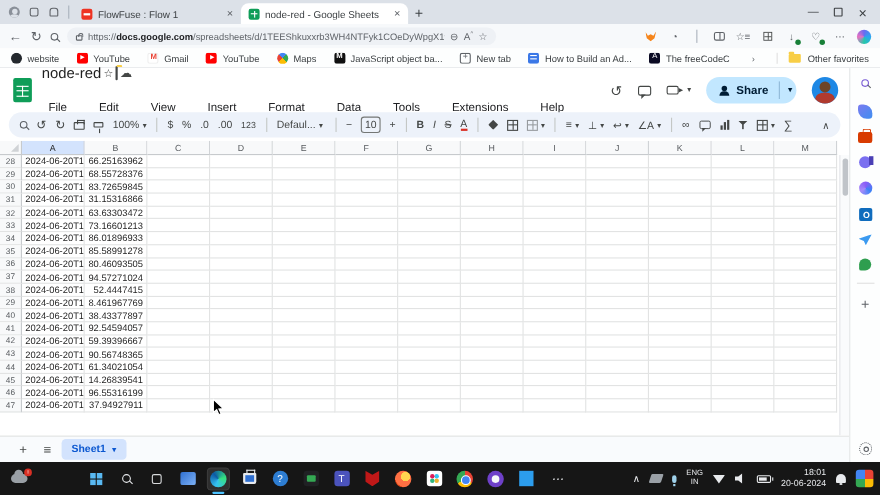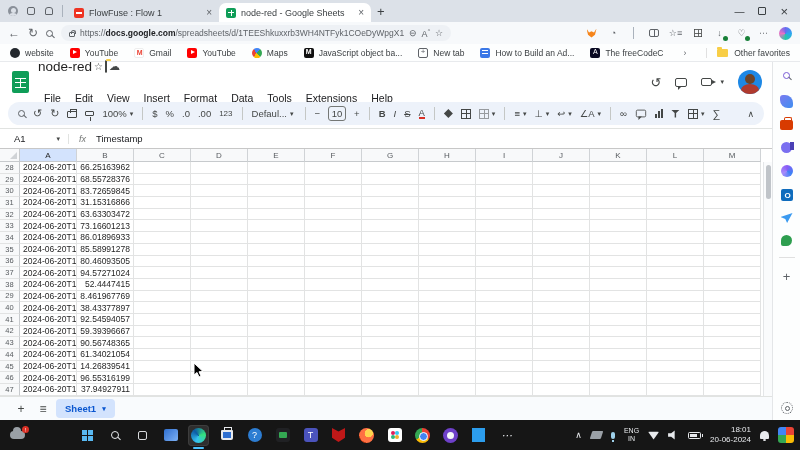--- a/index.html
+++ b/index.html
@@ -84,21 +84,21 @@
     background:
       linear-gradient(#fff,#fff) 0 0/11px 1.2px no-repeat,
       linear-gradient(#fff,#fff) 0 4.4px/11px 1.2px no-repeat,
       linear-gradient(#fff,#fff) 0 8.8px/11px 1.2px no-repeat,
       linear-gradient(#fff,#fff) 4.9px 0/1.2px 10px no-repeat; }
   .title-block { display:flex; flex-direction:column; gap:1px; }
   .title-row { display:flex; align-items:center; gap:2px; }
   .doc-title { font-size:13.5px; color:#1f1f1f; }
   .title-ic { color:#444746; font-size:10px; }
   .cloudic { font-size:11px; color:#444746; }
-  .menu-row { display:flex; gap:2px;margin-top:16px; }
+  .menu-row { display:flex; gap:17px;margin-top:16px; }
   .menu-item { font-size:10.5px; color:#202124; padding:1px 6px; border-radius:4px; }
   .header-right { margin-left:auto; display:flex; align-items:center; gap:14px; }
   .hist-ic { font-size:13px; color:#444746; }
   .bubble { width:12px; height:9px; border:1.3px solid #444746; border-radius:2px; position:relative; }
   .bubble::after { content:""; position:absolute; left:2px; bottom:-4px; border-top:4px solid #444746; border-right:4px solid transparent; }
   .cam { width:11px; height:8px; border:1.3px solid #444746; border-radius:2px; position:relative; margin-right:2px; }
   .cam::after { content:""; position:absolute; right:-5px; top:0.5px; border-left:4px solid #444746; border-top:2.5px solid transparent; border-bottom:2.5px solid transparent; }
   .share-pill { background:#c2e7ff; border-radius:20px; height:24px; display:flex; align-items:center; padding:0 4px 0 12px; gap:6px; color:#001d35; font-size:10.5px; font-weight:bold; }
   .share-person { width:9px; height:9px; position:relative; }
   .share-person::before { content:""; position:absolute; left:2px; top:0; width:5px; height:5px; border-radius:50%; background:#001d35; }
@@ -366,20 +366,26 @@
               <span class="menu-item" data-name="menu-help">Help</span>
             </div>
         </div>
         <div class="header-right">
           <span class="hist-ic" data-name="version-history-icon">↺</span>
           <span class="bubble" data-name="comments-icon"></span>
           <span style="display:flex;align-items:center" data-name="meet-button">
               <span class="cam"></span>
               <span class="dd" style="color:#444746;margin-left:6px">▾</span>
             </span>
+          <div class="share-pill" data-name="share-button">
+            <span class="share-person" data-name="share-person-icon"></span>
+            <span data-name="share-label">Share</span>
+            <span class="share-div" data-name="divider"></span>
+            <span class="dd" data-name="share-dropdown-icon">▾</span>
+          </div>
           <div class="avatar" data-name="account-avatar"></div>
         </div>
       </div>
 
       <div class="toolbar-wrap">
         <div class="toolbar" data-name="sheets-toolbar">
           <span class="mag" data-name="toolbar-search-icon"></span>
           <span class="t-glyph" data-name="undo-icon">↺</span>
           <span class="t-glyph" data-name="redo-icon">↻</span>
           <span class="printer" data-name="print-icon"></span>
@@ -431,28 +437,20 @@
           <span class="funnel" data-name="create-filter-icon"></span>
           <span class="t-ic" data-name="table-views-button">
               <span class="grid-ic"></span>
               <span class="dd">▾</span>
             </span>
           <span style="font-size:11px" data-name="functions-icon">∑</span>
           <span class="collapse" data-name="collapse-toolbar-icon">∧</span>
         </div>
       </div>
 
-      <div class="formulabar" data-name="formula-bar">
-        <div class="namebox" data-name="name-box">
-            <span>A1</span>
-            <span class="dd" style="color:#444746">▾</span>
-          </div>
-        <span class="fx" data-name="fx-icon">fx</span>
-        <span class="formula-val" data-name="formula-value">Timestamp</span>
-      </div>
 
       <div class="gridwrap" data-name="grid-wrap">
         <div class="grid" data-name="grid">
             <div class="corner" data-name="select-all-corner"></div>
             <div class="gh sel" data-name="column-header-A">A</div>
             <div class="gh" data-name="column-header-B">B</div>
             <div class="gh" data-name="column-header-C">C</div>
             <div class="gh" data-name="column-header-D">D</div>
             <div class="gh" data-name="column-header-E">E</div>
             <div class="gh" data-name="column-header-F">F</div>

